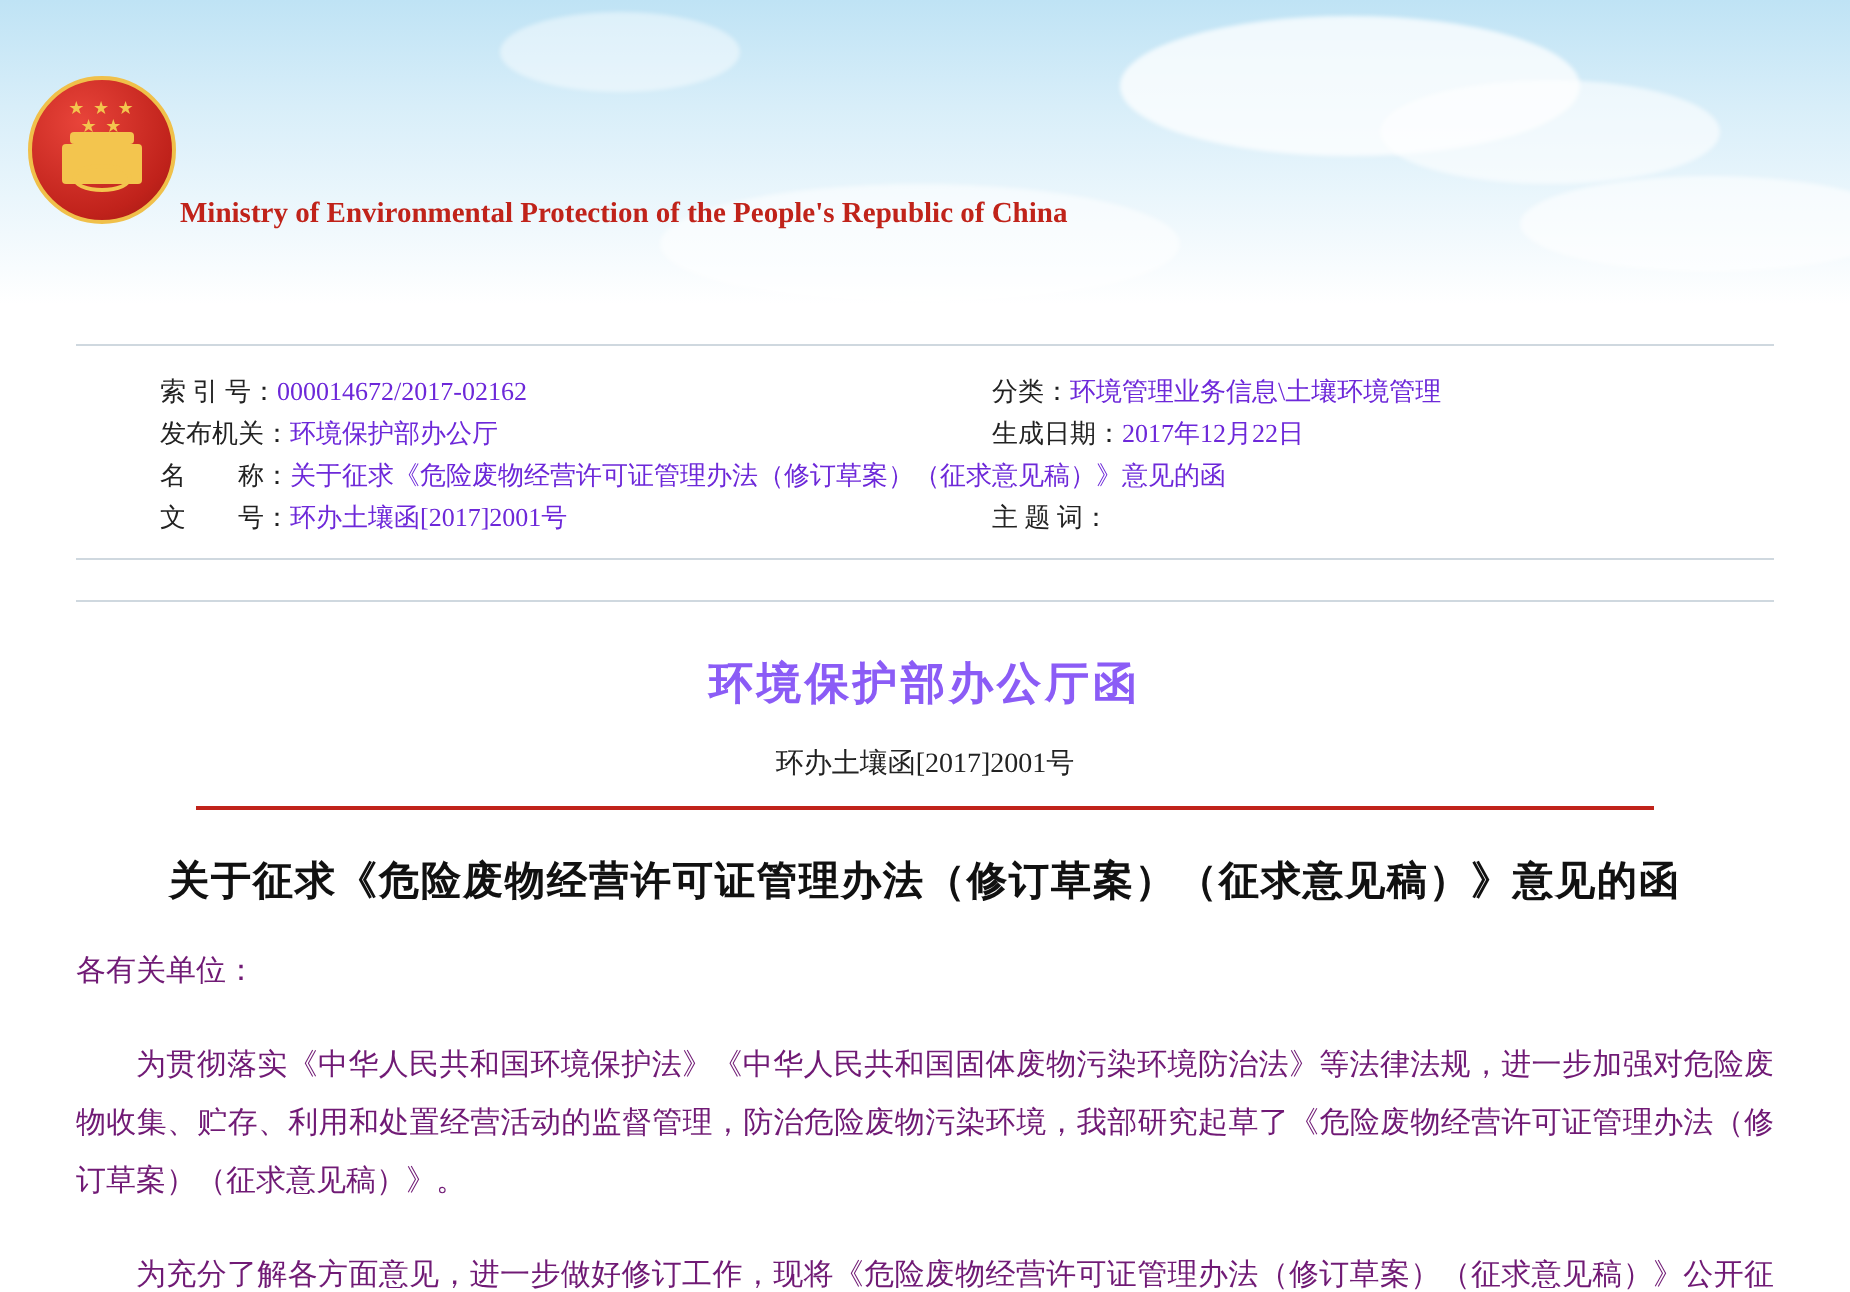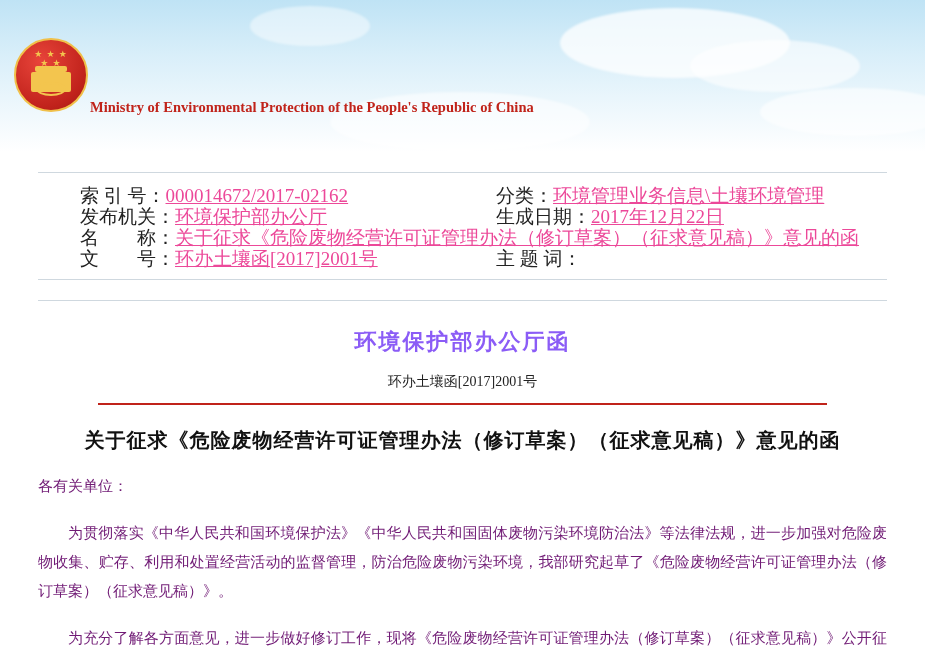--- a/index.html
+++ b/index.html
@@ -110,21 +110,21 @@
   .meta-wrap {
     width: 925px;
     padding-top: 20px;
     box-sizing: border-box;
   }
   .meta-box {
     margin: 0 38px;
     border-top: 1px solid #cfd8df;
     border-bottom: 1px solid #cfd8df;
     padding: 12px 0 10px 0;
-    font-size: 19px;
+    font-size: 13px;
     color: #222;
   }
   .meta-row {
     display: flex;
     line-height: 21px;
   }
   .meta-col-l {
     width: 420px;
     display: flex;
     padding-left: 42px;
@@ -134,22 +134,21 @@
     flex: 1;
     display: flex;
     padding-left: 38px;
     box-sizing: border-box;
   }
   .meta-label {
     white-space: pre;
     color: #222;
   }
   .meta-value {
-    color: #ec4899;
-    text-decoration: underline;
+    color: #6d28d9;
   }
   .meta-wide { width: 100%; }
 
   
   .doc {
     margin: 20px 38px 0 38px;
     border-top: 1px solid #cfd8df;
     padding-top: 26px;
   }
   .doc-head {

